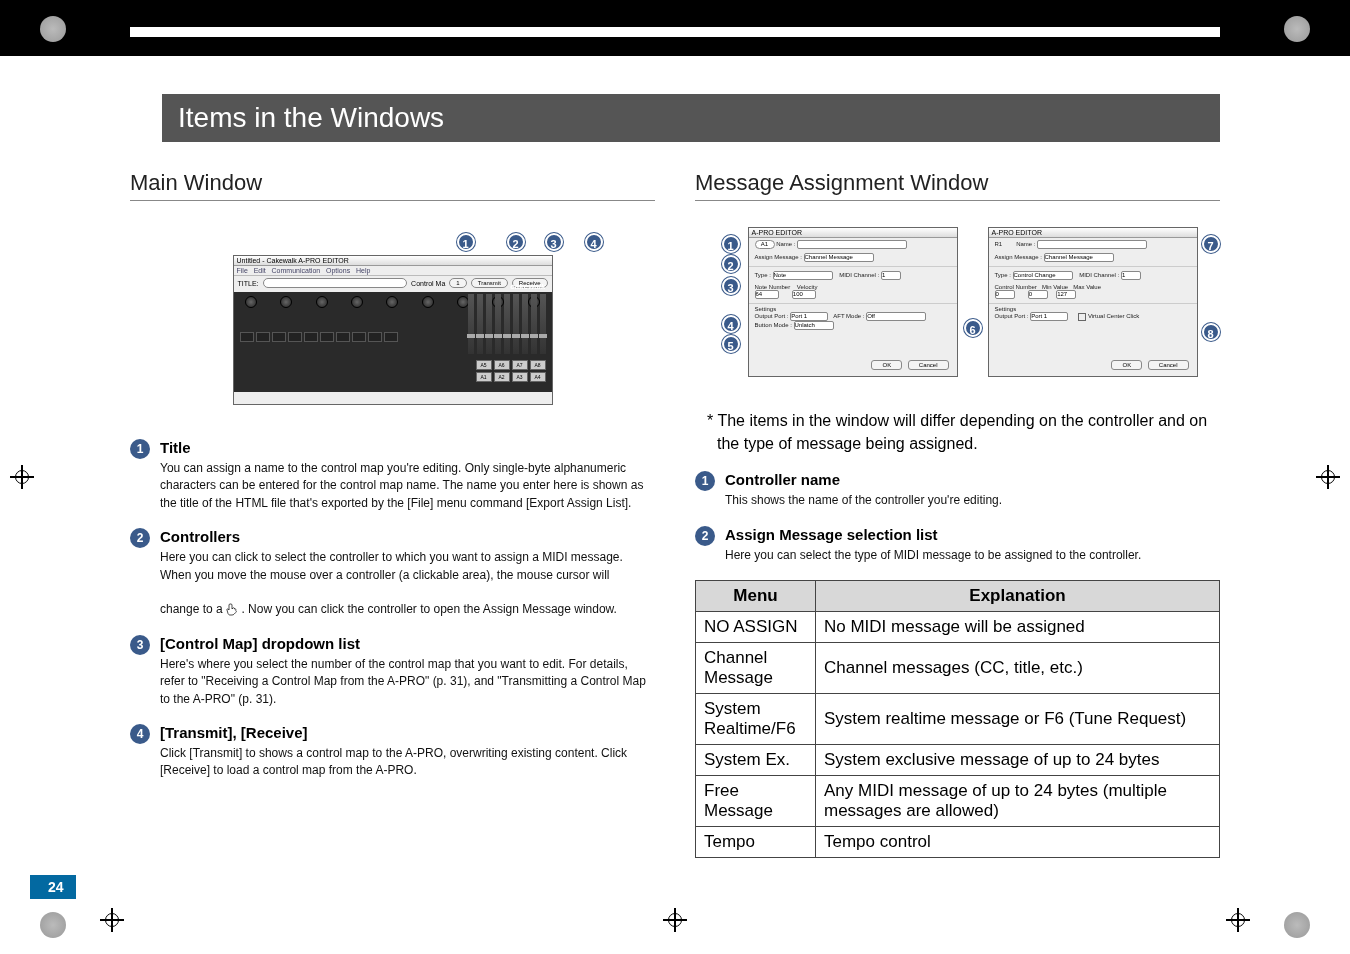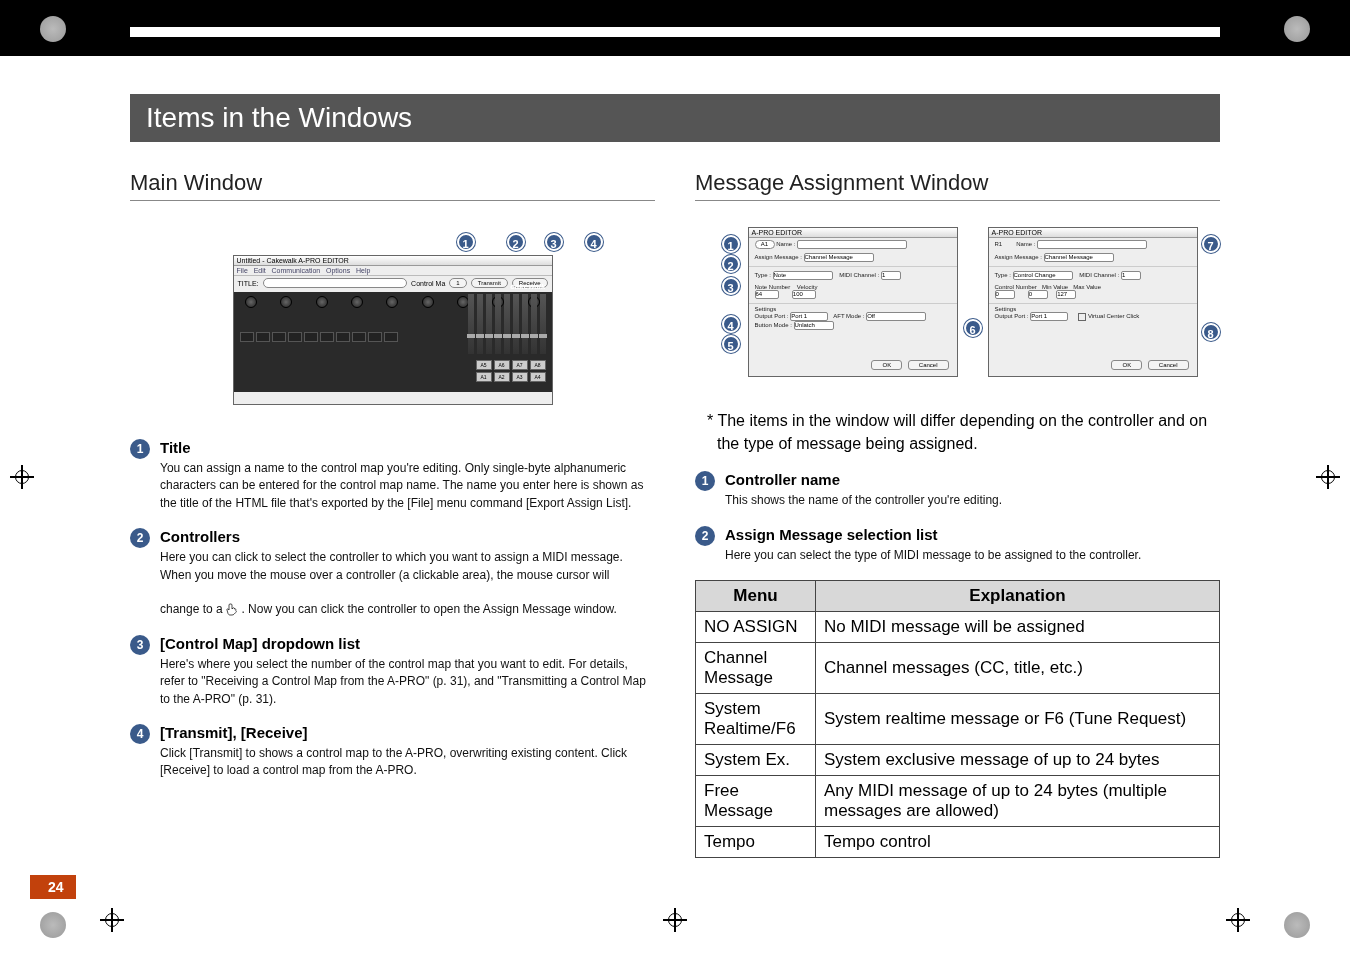--- a/index.html
+++ b/index.html
@@ -27,20 +27,21 @@
     color: #fff;
     margin-bottom: 20px;
   }
   .title-bar {
     background: #555;
     color: #fff;
     font-size: 28px;
     font-weight: 300;
     padding: 8px 16px;
     margin-bottom: 28px;
+    margin-left: 32px;
   }
   .cols {
     display: flex;
     gap: 40px;
   }
   .col { flex: 1; }
   .section-title {
     font-size: 22px;
     font-weight: 300;
     color: #222;
@@ -205,21 +206,21 @@
   .tbl th {
     background: #d8d8d8;
     font-weight: bold;
     text-align: center;
   }
   .tbl th:first-child { width: 120px; }
   .page-num {
     position: absolute;
     left: 30px;
     bottom: 55px;
-    background: #c2410c;
+    background: #0369a1;
     color: #fff;
     font-weight: bold;
     font-size: 14px;
     padding: 4px 12px 4px 18px;
   }
   .reg-mark {
     position: absolute;
     width: 24px; height: 24px;
   }
   .reg-mark::before, .reg-mark::after {

